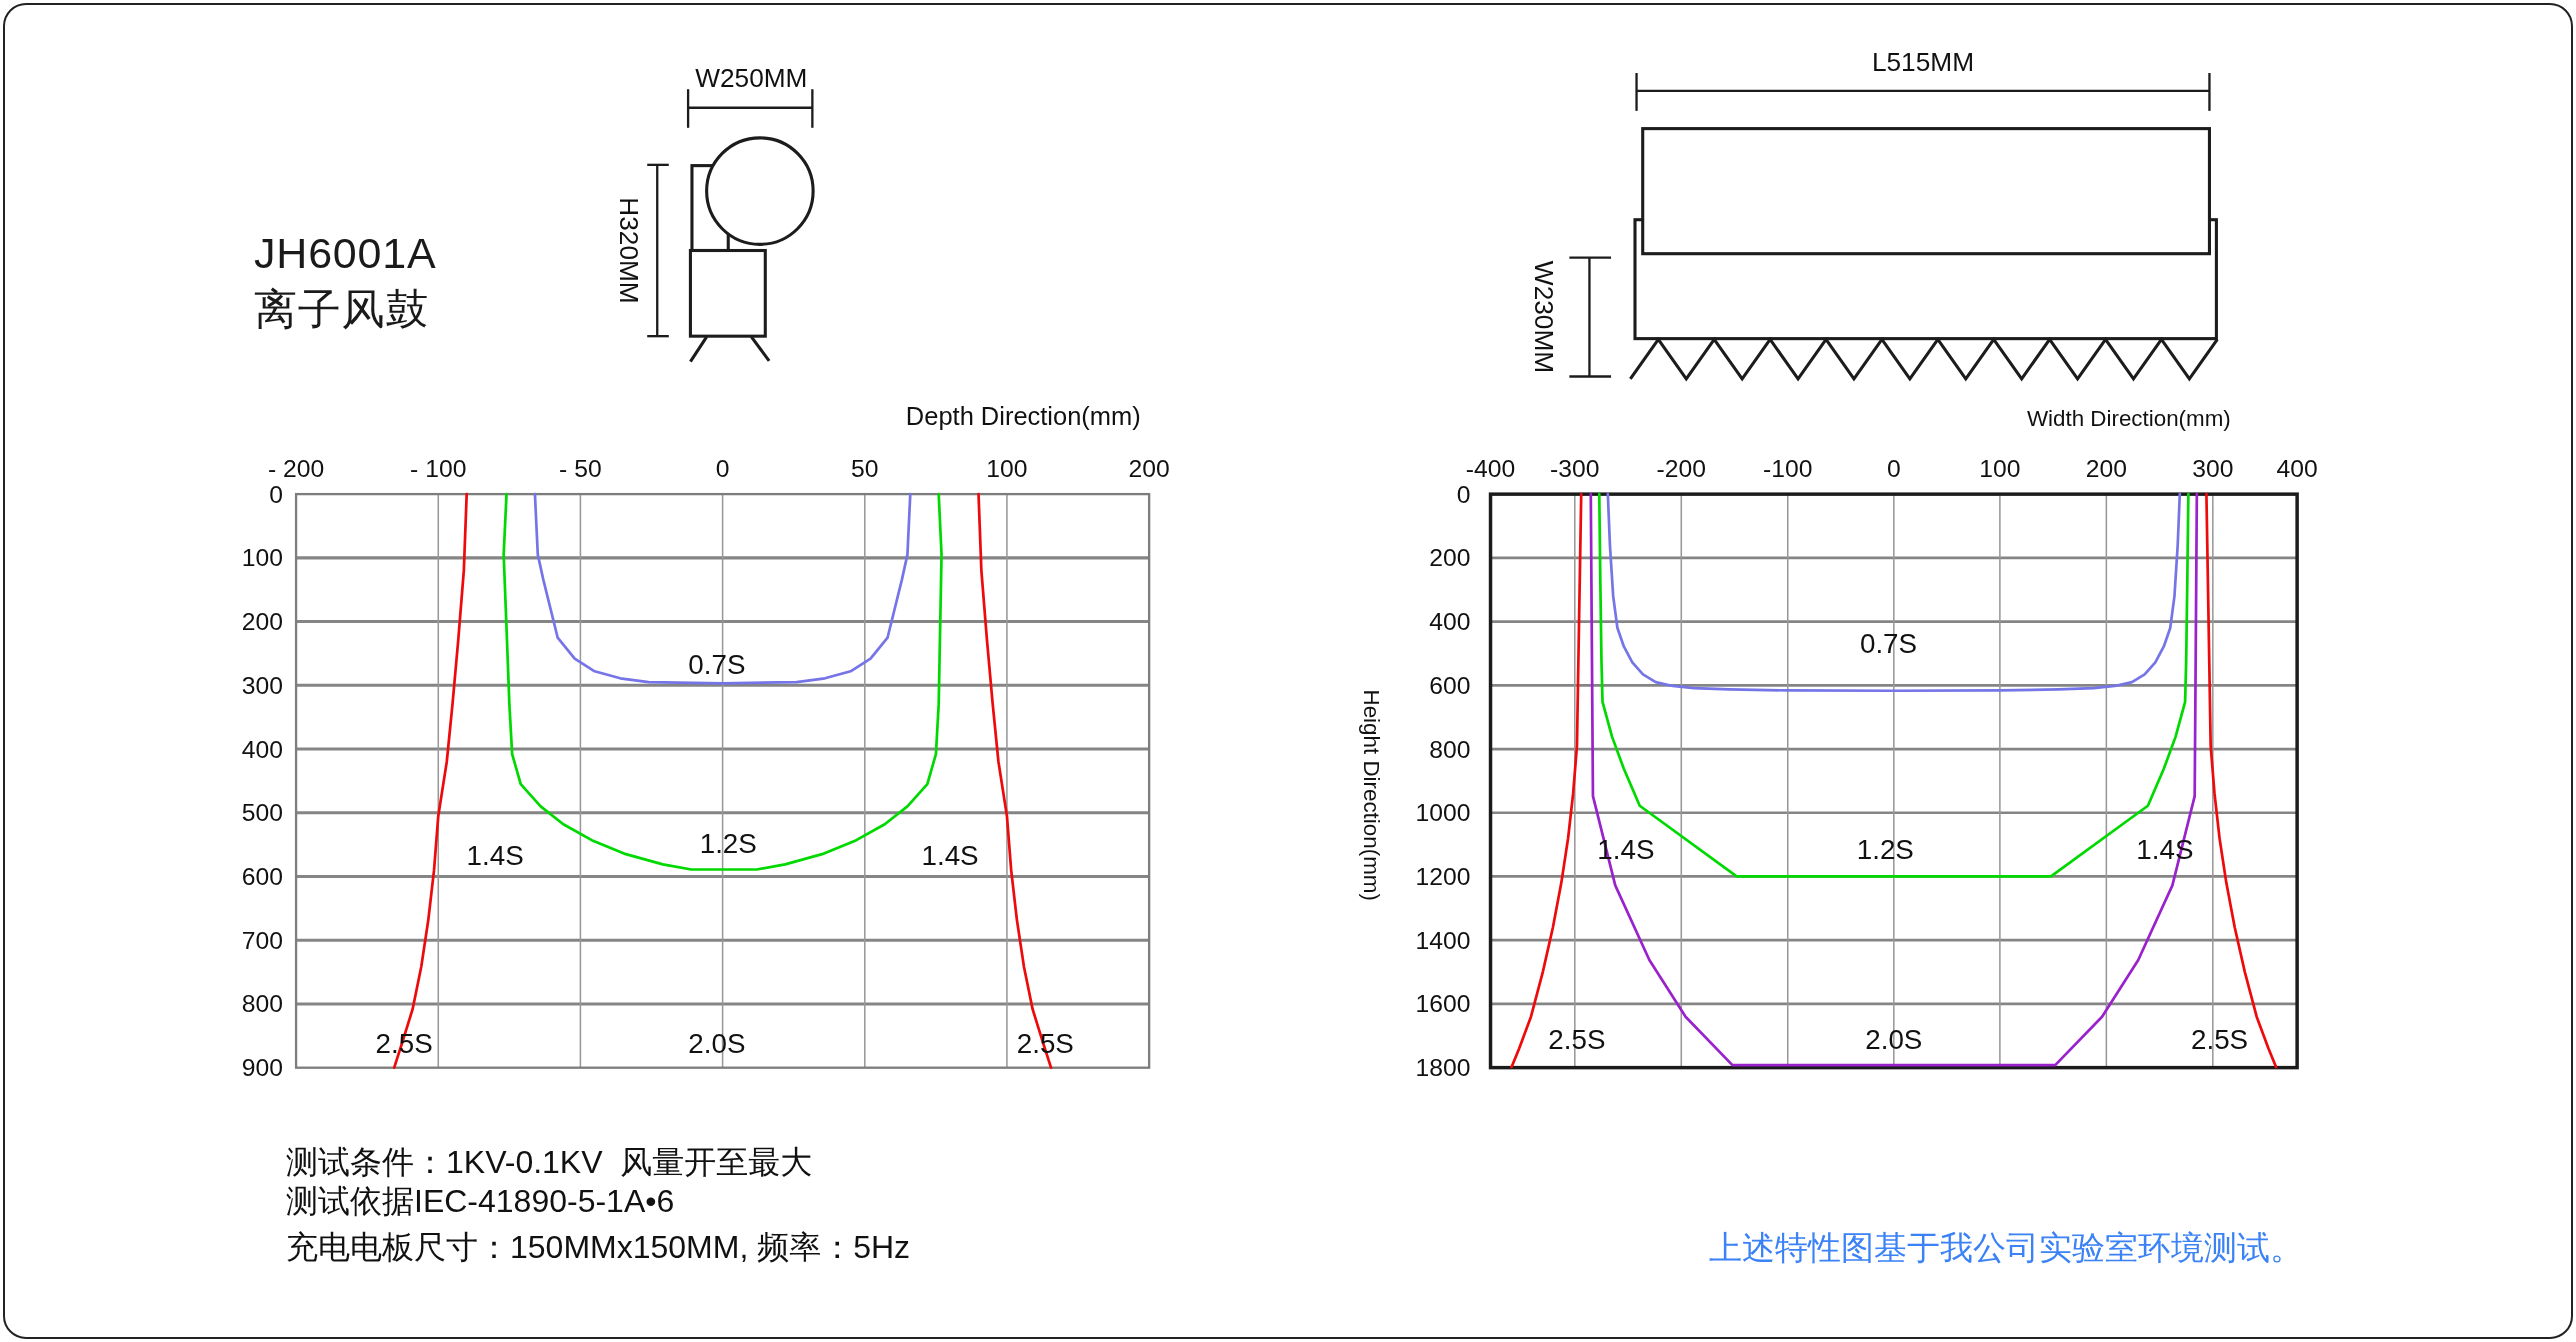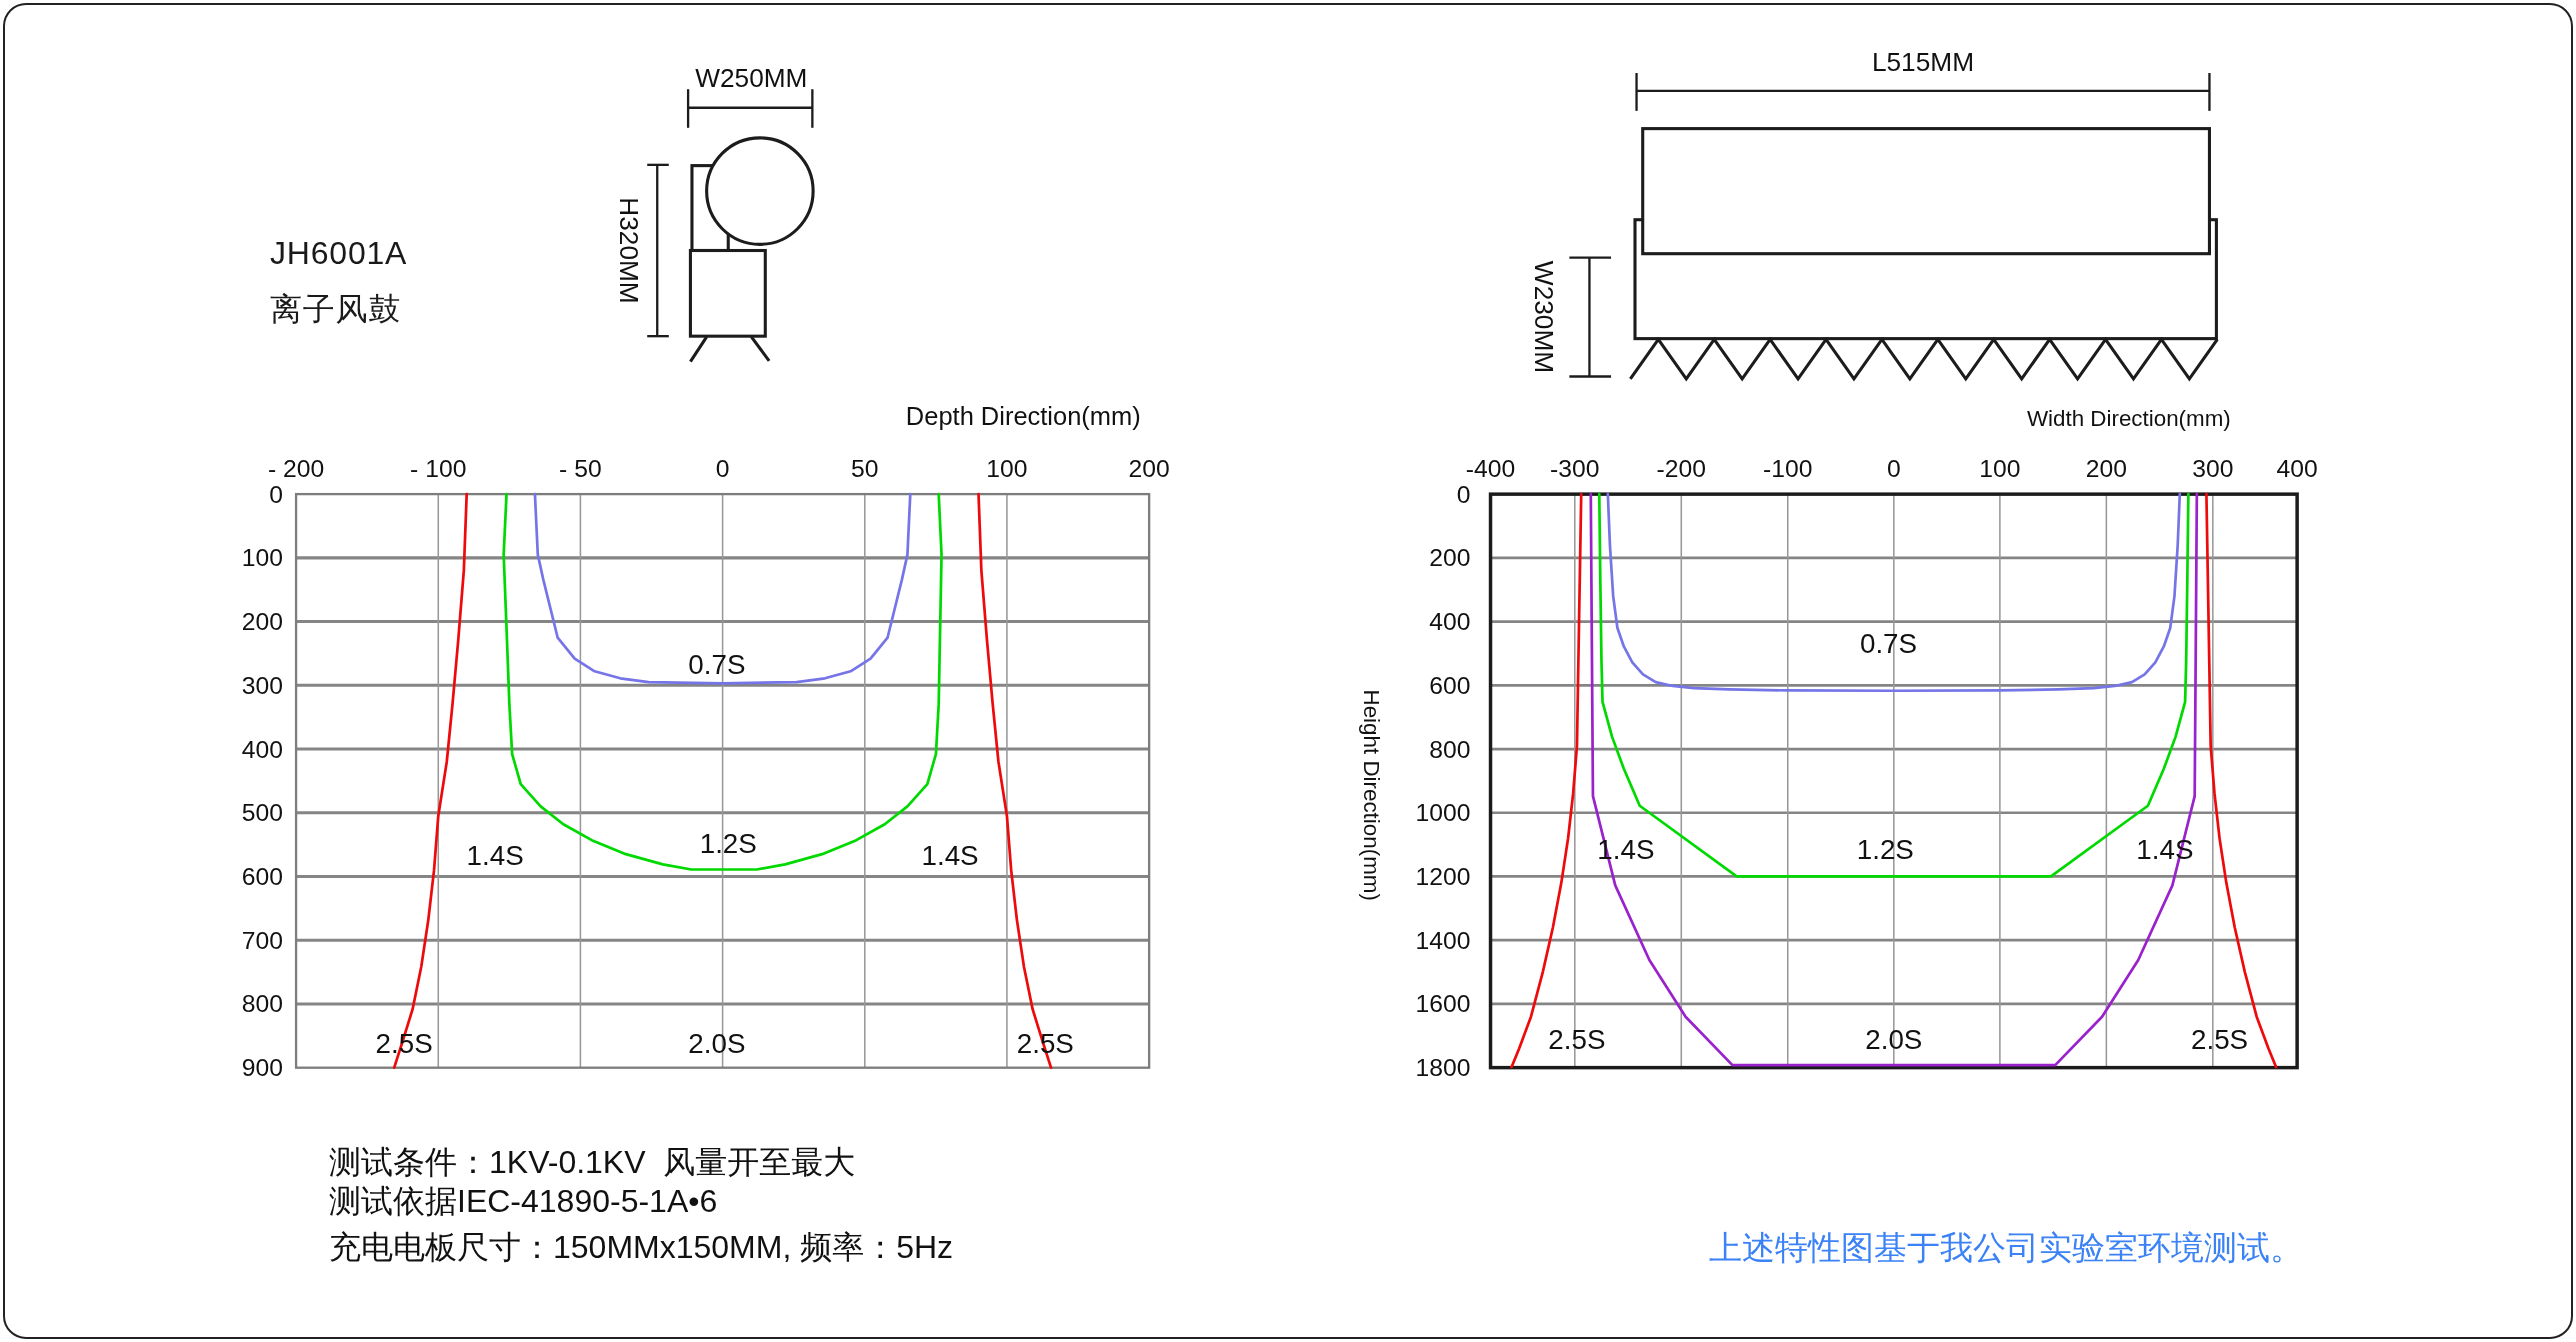--- a/index.html
+++ b/index.html
@@ -1,23 +1,23 @@
 <!DOCTYPE html>
 <html style="font-size:12.4px"><head>
 <meta charset="utf-8">
 <style>
   html,body{margin:0;padding:0;background:#ffffff;}
   .page{position:relative;width:2576px;height:1342px;background:#ffffff;overflow:hidden;
         font-family:"Liberation Sans", sans-serif;color:#111;}
   .page-border{position:absolute;left:3.1px;top:3.1px;right:3.1px;bottom:3.1px;
         border:2.3px solid #222;border-radius:23px;pointer-events:none;}
   .abs{position:absolute;}
-  .product-title{left:270px;top:225px;font-size:32px;line-height:56px;color:#1a1a1a;letter-spacing:0.8px;}
+  .product-title{left:254px;top:225px;font-size:43px;line-height:56px;color:#1a1a1a;letter-spacing:0.8px;}
   .footer-left{left:286px;top:1143px;font-size:32px;line-height:39px;color:#111;}
-  .footer-left .fline{height:39px;white-space:pre;margin-left:43px;}
+  .footer-left .fline{height:39px;white-space:pre;}
   .footer-left .fline:last-child{margin-top:7px;}
   .footer-right{left:1709px;top:1226px;font-size:33px;color:#3b82f6;}
   svg text{fill:#111;}
   .dimtext{font-size:34px;}
   .shape{fill:#ffffff;stroke:#1c1c1c;stroke-width:4;}
   .shapeline{stroke:#1c1c1c;stroke-width:4;fill:none;}
   .dim{stroke:#1c1c1c;stroke-width:3;fill:none;}
 </style>
 </head>
 <body>

